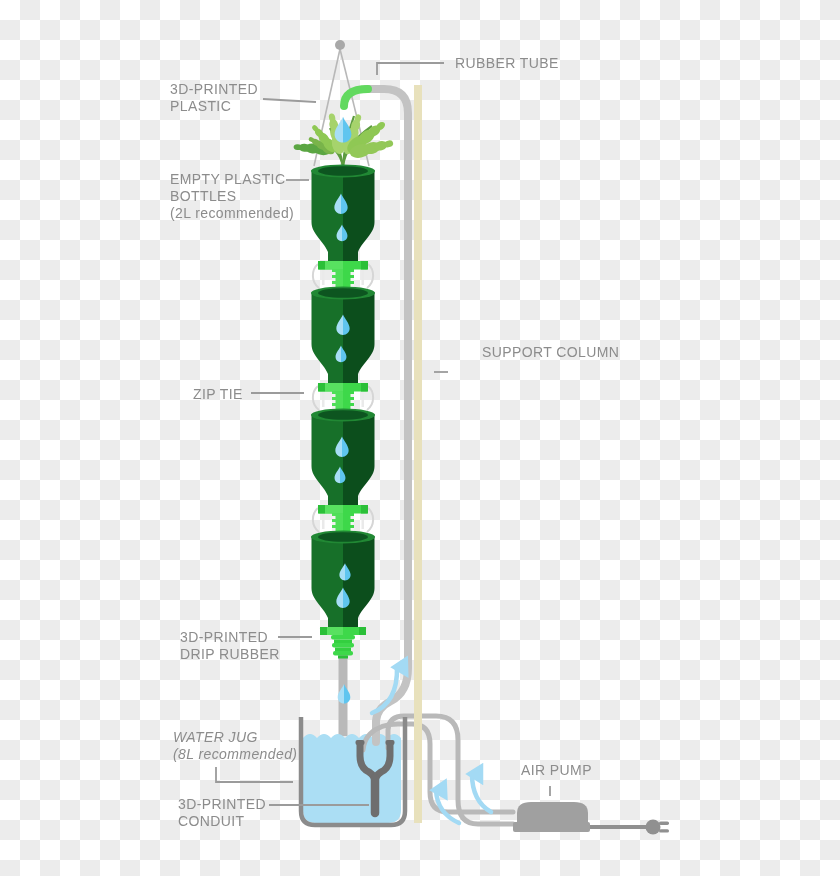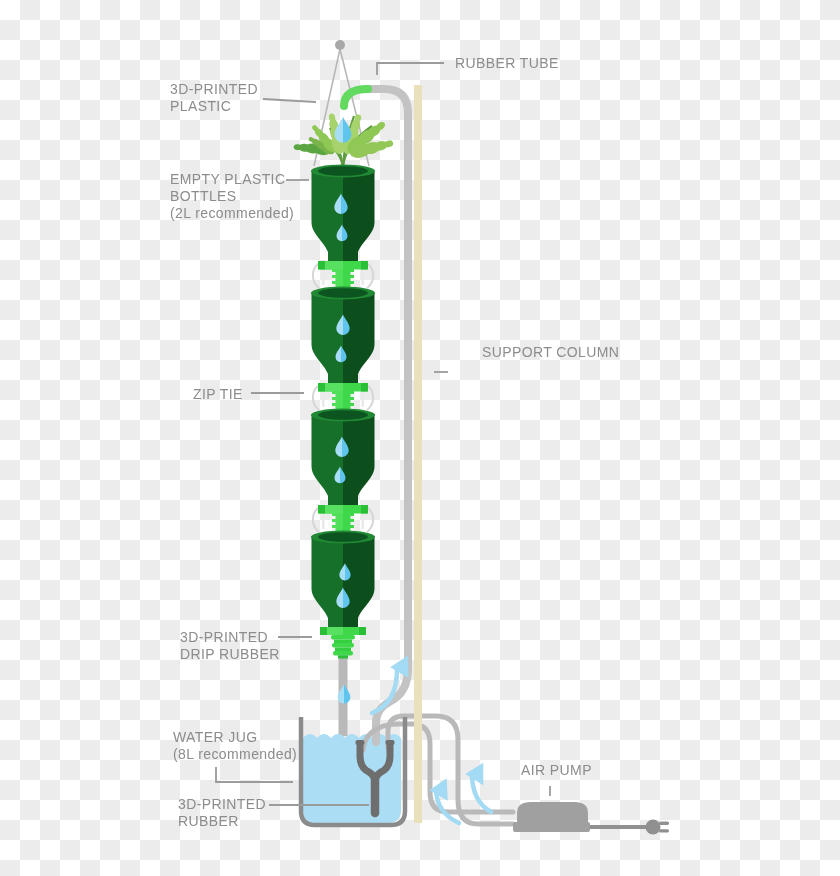--- a/index.html
+++ b/index.html
@@ -199,27 +199,27 @@
 
 <div class="lbl" style="left:455px;top:344px;margin-left:27px;">
   <div>SUPPORT COLUMN</div>
 </div>
 
 <div class="lbl" style="left:180px;top:629px;">
   <div>3D-PRINTED</div>
   <div>DRIP RUBBER</div>
 </div>
 
-<div class="lbl" style="left:173px;top:729px;">
+<div class="lbl" style="left:173px;top:729px;font-style:italic;">
   <div>WATER JUG</div>
   <div>(8L recommended)</div>
 </div>
 
 <div class="lbl" style="left:178px;top:796px;">
   <div>3D-PRINTED</div>
-  <div>RUBBER</div>
+  <div>CONDUIT</div>
 </div>
 
 <div class="lbl center" style="left:521px;top:762px;">
   <div>AIR PUMP</div>
 </div>
 
 </div>
 
 </body></html>

